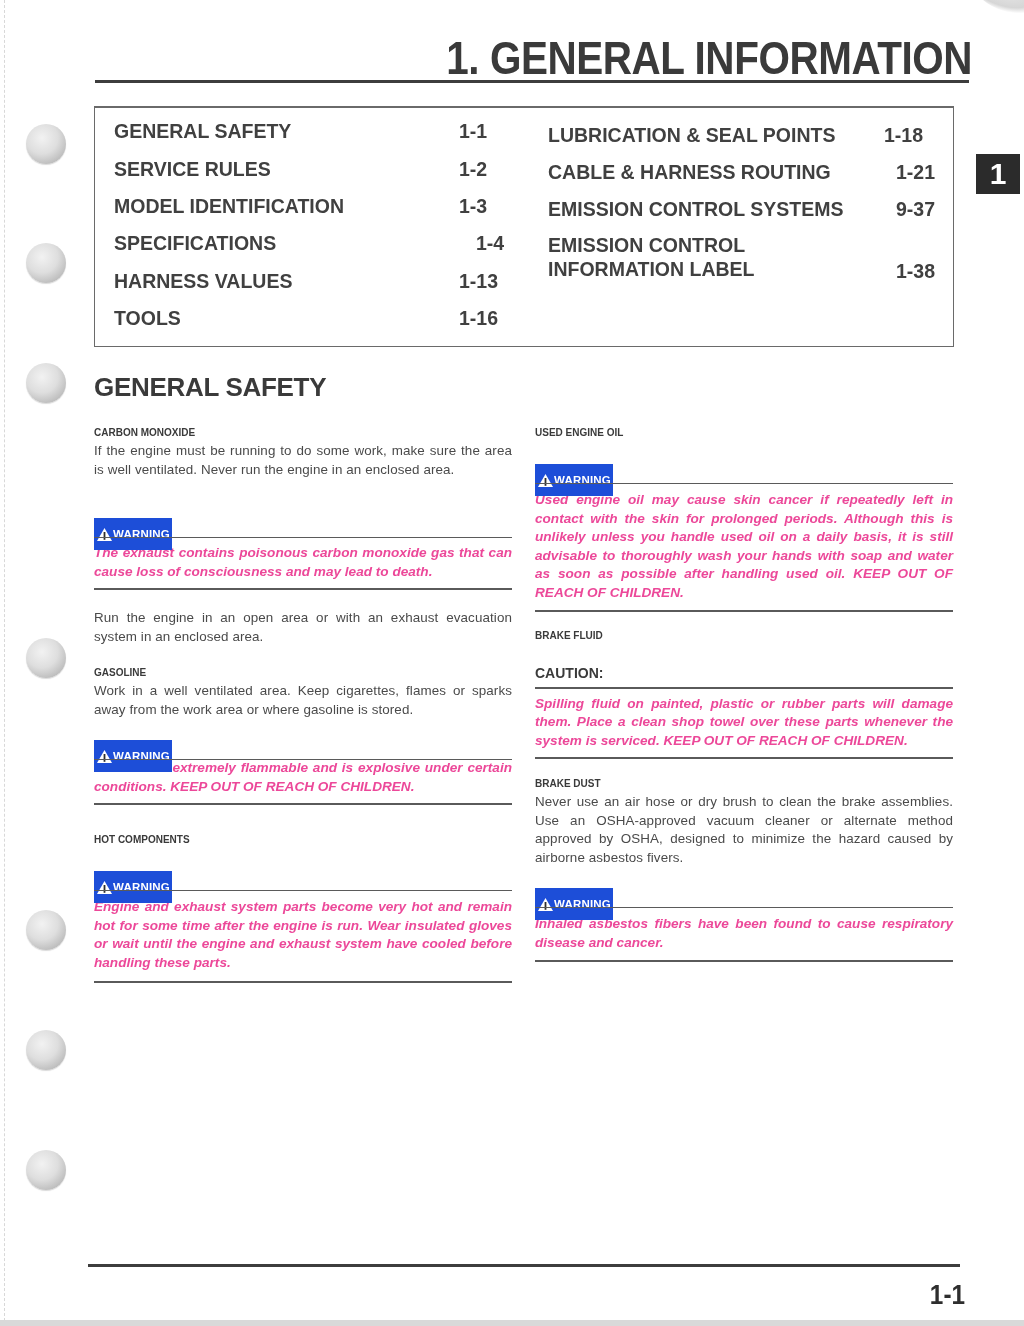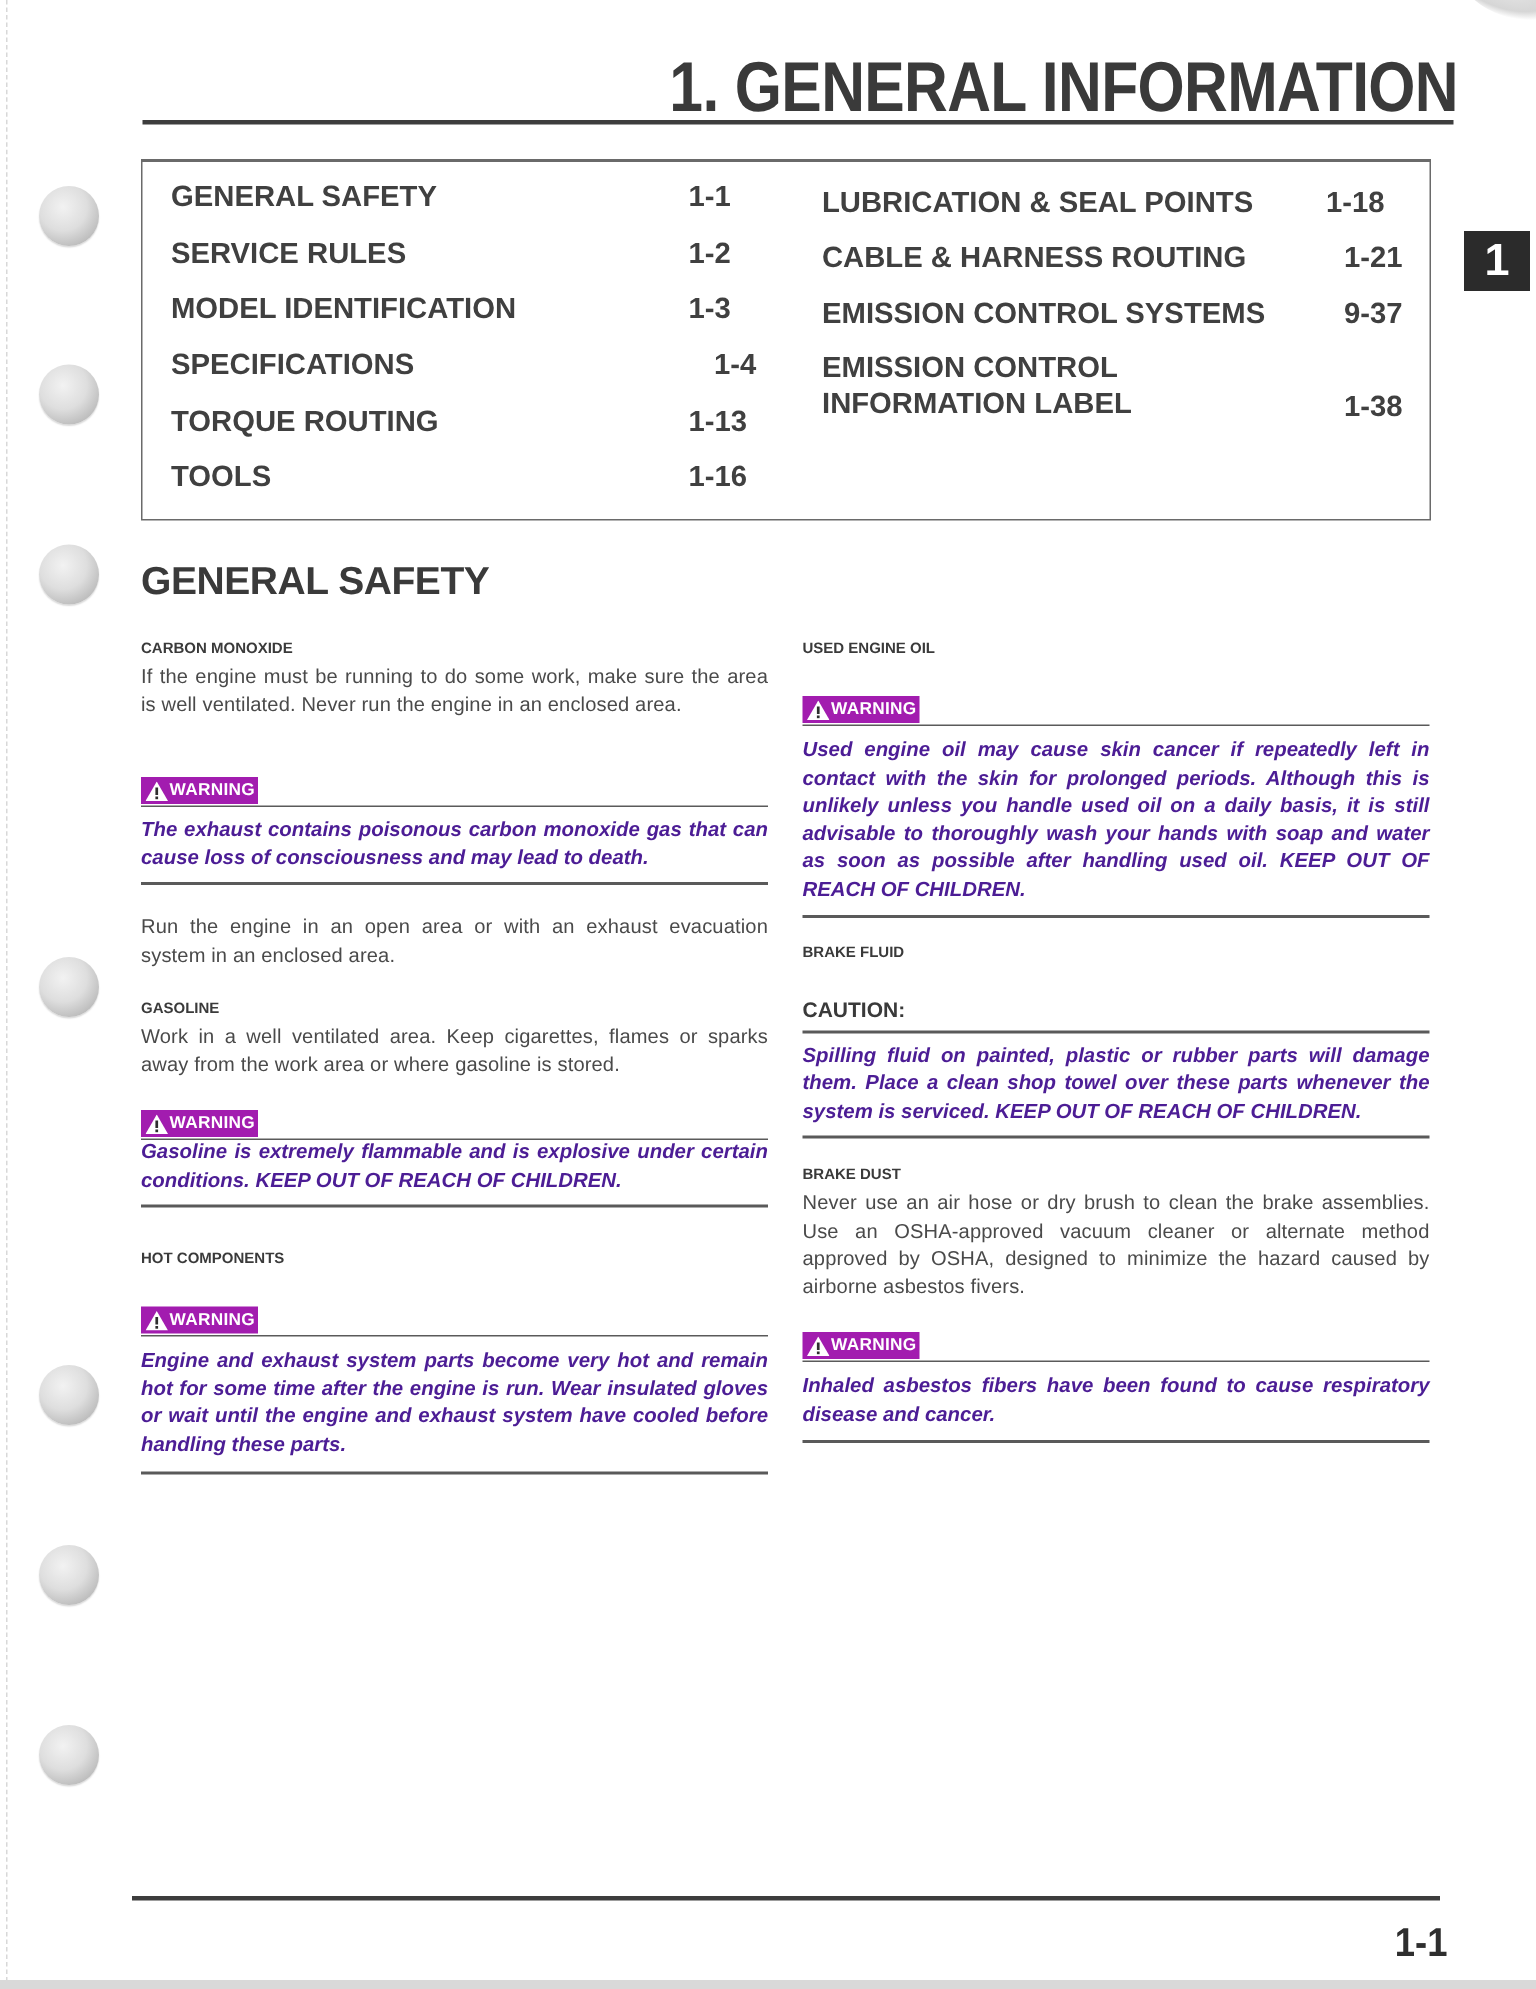--- a/index.html
+++ b/index.html
@@ -55,29 +55,29 @@
     .col { position: absolute; width: 418px; }
     .col-left { left: 94px; }
     .col-right { left: 535px; }
 
     .sub-head { font-size: 10px; font-weight: bold; color: #3a3a3a; margin: 0; line-height: 18px; }
     .body-text {
       font-size: 13.4px; color: #4a4a4a; line-height: 18.5px; margin: 0; text-align: justify;
       letter-spacing: 0.1px;
     }
     .warn-text {
-      font-size: 13.6px; font-weight: bold; font-style: italic; color: #4c1d95;
+      font-size: 13.6px; font-weight: bold; font-style: italic; color: #ec4899;
       line-height: 18.5px; margin: 0; text-align: justify;
     }
     .block { position: absolute; left: 0; width: 418px; }
 
     .warn-header { position: relative; height: 18px; }
     .warn-badge {
-      position: absolute; left: 0; top: 0; height: 18px; padding: 0 2px 0 3px;
-      background: #a21caf; color: #ffffff; font-size: 11.5px; font-weight: bold;
+      position: absolute; left: 0; top: 0; height: 32px; padding: 0 2px 0 3px;
+      background: #1d4ed8; color: #ffffff; font-size: 11.5px; font-weight: bold;
       line-height: 18px; display: flex; align-items: center; letter-spacing: 0.2px;
     }
     .warn-badge svg { margin-right: 1px; }
     .warn-rule {
       position: absolute; left: 0; right: 0; bottom: -2px; height: 1.5px; background: #5a5a5a;
     }
     .hr { height: 1.5px; background: #5a5a5a; width: 100%; }
 
     .caution-head { font-size: 14px; font-weight: bold; color: #3a3a3a; line-height: 18px; }
 
@@ -121,21 +121,21 @@
     </div>
     <div class="toc-row" style="top:87px;">
       <span class="toc-label">MODEL IDENTIFICATION</span>
       <span class="toc-page" style="left:345px;">1-3</span>
     </div>
     <div class="toc-row" style="top:124px;">
       <span class="toc-label">SPECIFICATIONS</span>
       <span class="toc-page" style="left:362px;">1-4</span>
     </div>
     <div class="toc-row" style="top:162px;">
-      <span class="toc-label">TORQUE ROUTING</span>
+      <span class="toc-label">HARNESS VALUES</span>
       <span class="toc-page" style="left:345px;">1-13</span>
     </div>
     <div class="toc-row" style="top:199px;">
       <span class="toc-label">TOOLS</span>
       <span class="toc-page" style="left:345px;">1-16</span>
     </div>
   </div>
 
   <div class="toc-col" style="left:453px;">
     <div class="toc-row" style="top:16px;">

